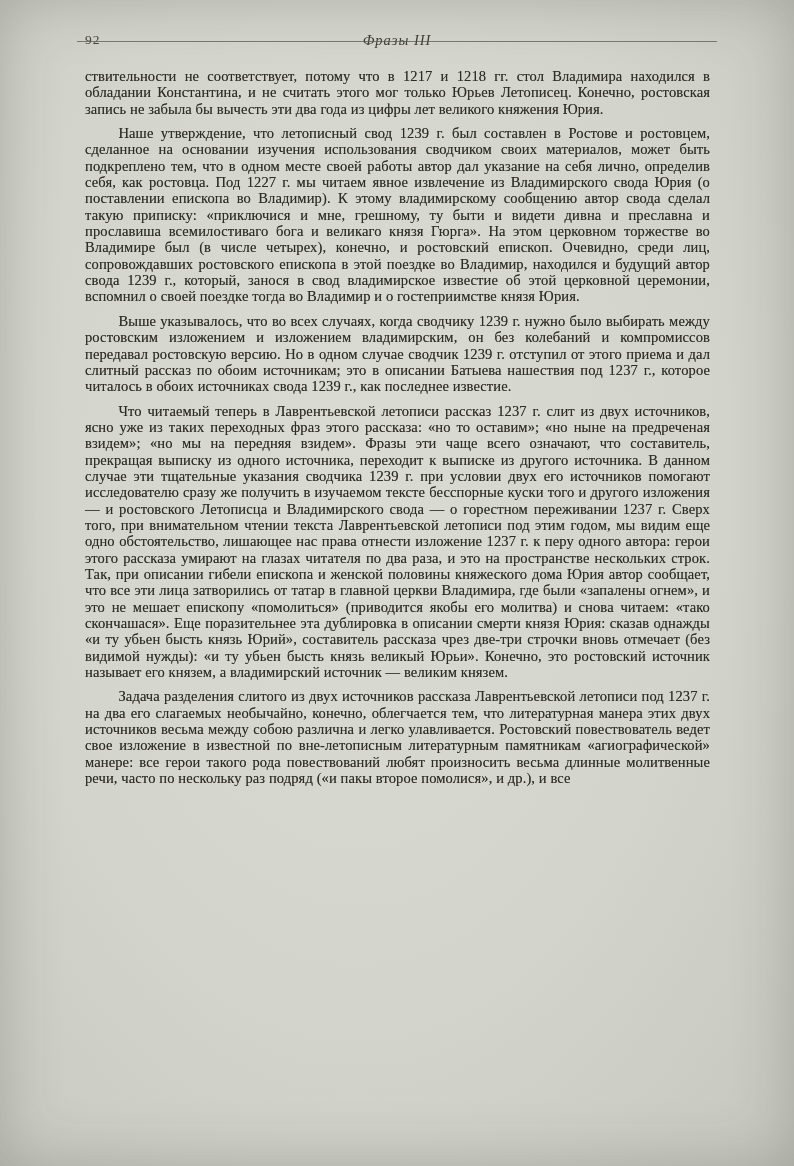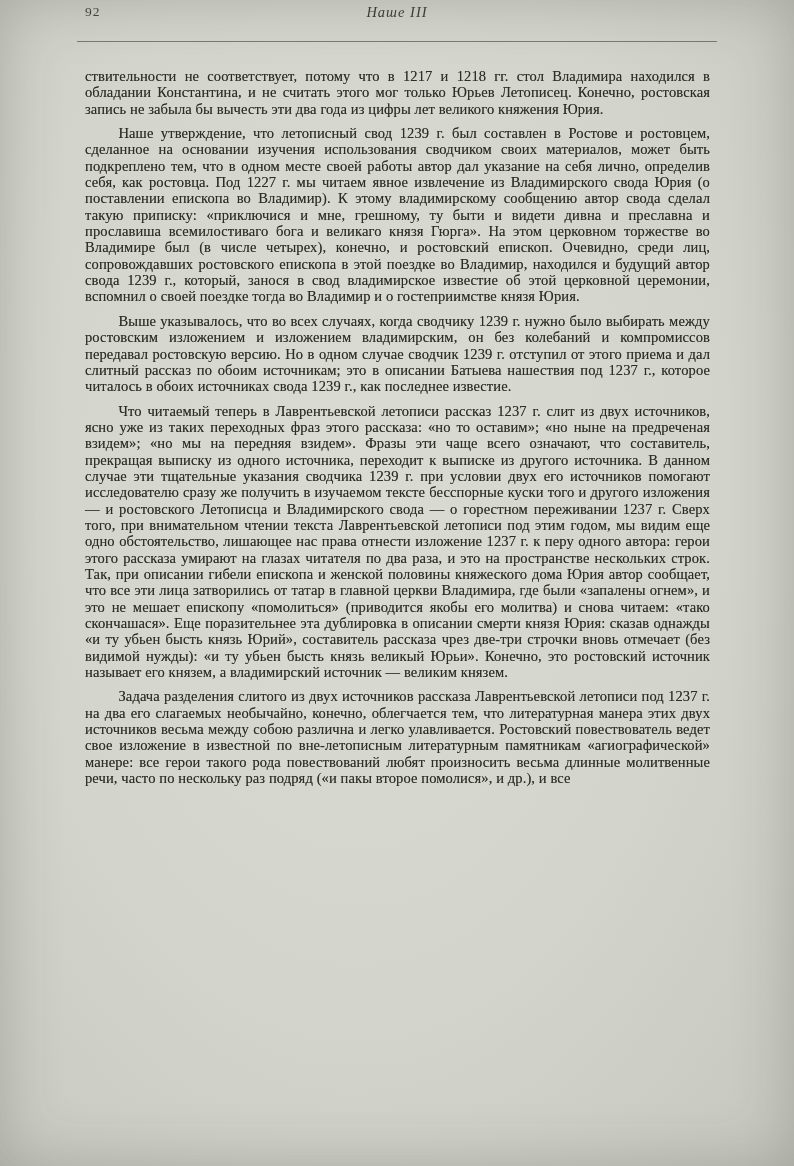--- a/index.html
+++ b/index.html
@@ -16,21 +16,21 @@
   .scan-page {
     position: relative;
     width: 794px;
     height: 1166px;
     background: radial-gradient(ellipse at 45% 40%, #dadcd4 0%, #d3d5cd 55%, #c6c8c0 100%);
     box-shadow: inset 0 0 60px rgba(60,60,50,0.25);
     box-sizing: border-box;
   }
   .running-head {
     position: absolute;
-    top: 4px;
+    top: 32px;
     left: 77px;
     width: 640px;
     height: 20px;
     color: #3a3832;
     font-size: 14px;
   }
   .page-number {
     position: absolute;
     left: 8px;
     top: 0;
@@ -78,21 +78,21 @@
     text-indent: 0;
   }
 </style>
 </head>
 <body>
 
 <div class="scan-page">
 
   <div class="running-head">
     <span class="page-number">92</span>
-    <span class="chapter-title">Наше III</span>
+    <span class="chapter-title">Фразы III</span>
   </div>
 
   <div class="head-rule"></div>
 
   <div class="text-block">
       <p class="para cont">ствительности не соответствует, потому что в 1217 и 1218 гг. стол Владимира находился в обладании Константина, и не считать этого мог только Юрьев Летописец. Конечно, ростовская запись не забыла бы вычесть эти два года из цифры лет великого княжения Юрия.</p>
       <p class="para">Наше утверждение, что летописный свод 1239 г. был составлен в Ростове и ростовцем, сделанное на основании изучения использования сводчиком своих материалов, может быть подкреплено тем, что в одном месте своей работы автор дал указание на себя лично, определив себя, как ростовца. Под 1227 г. мы читаем явное извлечение из Владимирского свода Юрия (о поставлении епископа во Владимир). К этому владимирскому сообщению автор свода сделал такую приписку: «приключися и мне, грешному, ту быти и видети дивна и преславна и прославиша всемилостиваго бога и великаго князя Гюрга». На этом церковном торжестве во Владимире был (в числе четырех), конечно, и ростовский епископ. Очевидно, среди лиц, сопровождавших ростовского епископа в этой поездке во Владимир, находился и будущий автор свода 1239 г., который, занося в свод владимирское известие об этой церковной церемонии, вспомнил о своей поездке тогда во Владимир и о гостеприимстве князя Юрия.</p>
       <p class="para">Выше указывалось, что во всех случаях, когда сводчику 1239 г. нужно было выбирать между ростовским изложением и изложением владимирским, он без колебаний и компромиссов передавал ростовскую версию. Но в одном случае сводчик 1239 г. отступил от этого приема и дал слитный рассказ по обоим источникам; это в описании Батыева нашествия под 1237 г., которое читалось в обоих источниках свода 1239 г., как последнее известие.</p>
       <p class="para">Что читаемый теперь в Лаврентьевской летописи рассказ 1237 г. слит из двух источников, ясно уже из таких переходных фраз этого рассказа: «но то оставим»; «но ныне на предреченая взидем»; «но мы на передняя взидем». Фразы эти чаще всего означают, что составитель, прекращая выписку из одного источника, переходит к выписке из другого источника. В данном случае эти тщательные указания сводчика 1239 г. при условии двух его источников помогают исследователю сразу же получить в изучаемом тексте бесспорные куски того и другого изложения — и ростовского Летописца и Владимирского свода — о горестном переживании 1237 г. Сверх того, при внимательном чтении текста Лаврентьевской летописи под этим годом, мы видим еще одно обстоятельство, лишающее нас права отнести изложение 1237 г. к перу одного автора: герои этого рассказа умирают на глазах читателя по два раза, и это на пространстве нескольких строк. Так, при описании гибели епископа и женской половины княжеского дома Юрия автор сообщает, что все эти лица затворились от татар в главной церкви Владимира, где были «запалены огнем», и это не мешает епископу «помолиться» (приводится якобы его молитва) и снова читаем: «тако скончашася». Еще поразительнее эта дублировка в описании смерти князя Юрия: сказав однажды «и ту убьен бысть князь Юрий», составитель рассказа чрез две-три строчки вновь отмечает (без видимой нужды): «и ту убьен бысть князь великый Юрьи». Конечно, это ростовский источник называет его князем, а владимирский источник — великим князем.</p>
       <p class="para">Задача разделения слитого из двух источников рассказа Лаврентьевской летописи под 1237 г. на два его слагаемых необычайно, конечно, облегчается тем, что литературная манера этих двух источников весьма между собою различна и легко улавливается. Ростовский повествователь ведет свое изложение в известной по вне-летописным литературным памятникам «агиографической» манере: все герои такого рода повествований любят произносить весьма длинные молитвенные речи, часто по нескольку раз подряд («и пакы второе помолися», и др.), и все</p>

